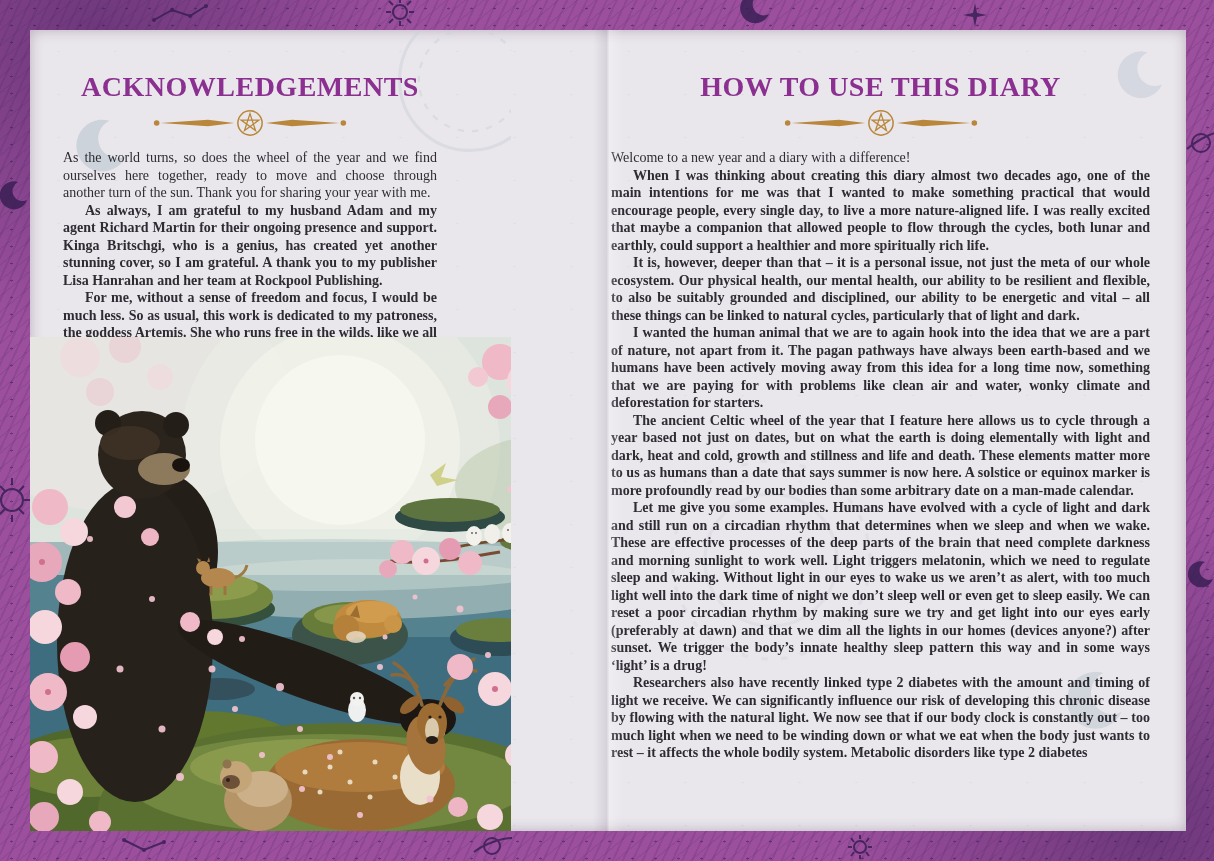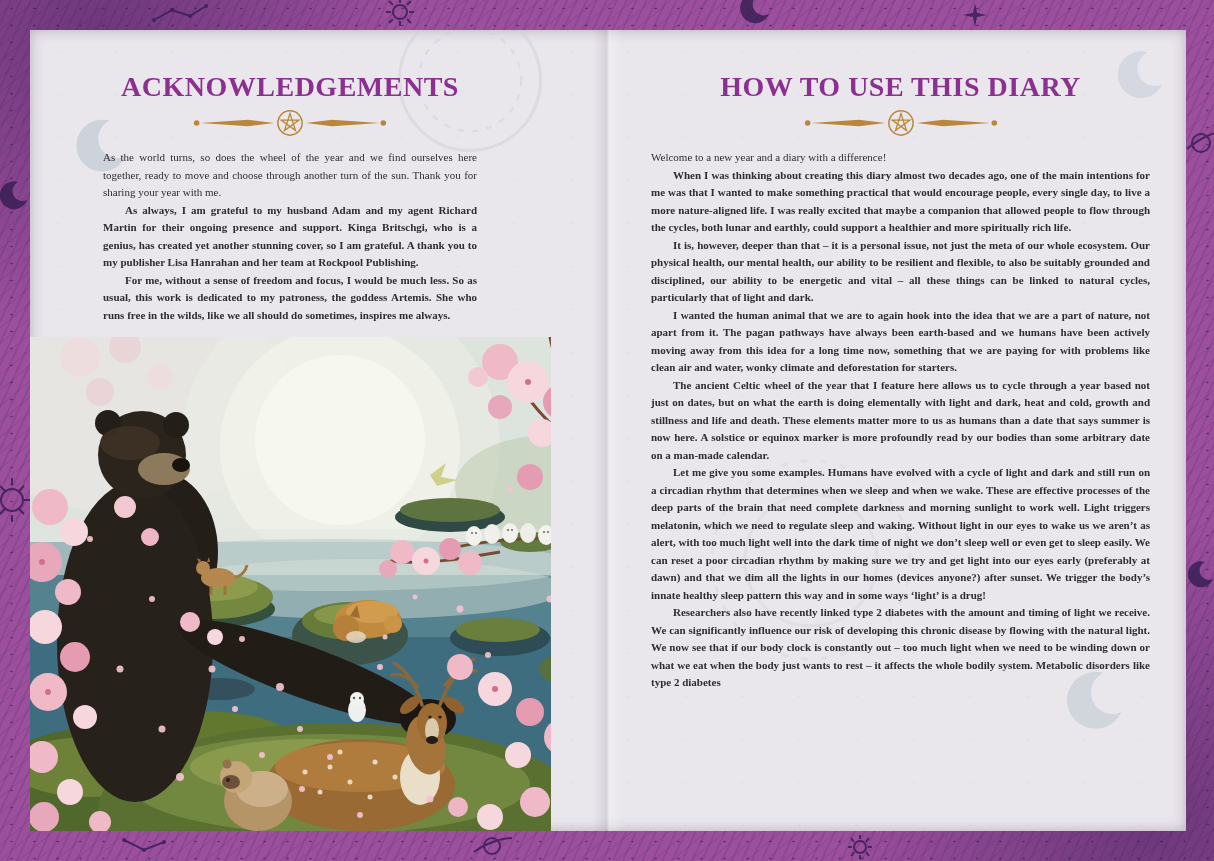--- a/index.html
+++ b/index.html
@@ -17,31 +17,31 @@
   .deco{position:absolute;opacity:.85;}
   .deco path,.deco circle,.deco line{stroke:#3a1f55;fill:none;stroke-width:2;}
   .deco .fill{fill:#3a1f55;stroke:none;}
   
   .pages{position:absolute;left:30px;top:30px;right:28px;bottom:30px;display:flex;
          background:#eae7ec;
          background-image:radial-gradient(rgba(150,160,185,.10) 1px, rgba(0,0,0,0) 1.4px);
          background-size:57px 43px;
          box-shadow:inset 0 0 14px rgba(60,25,70,.28);}
   .page{position:relative;height:100%;overflow:hidden;}
-  .page-left{width:481px;padding-left:40px;}
+  .page-left{width:481px;}
   .page-right{flex:1;}
   .gutter{position:absolute;left:563px;top:0;width:30px;height:100%;pointer-events:none;
           background:linear-gradient(to right, rgba(0,0,0,0), rgba(75,60,95,.12) 45%, rgba(255,255,255,.25) 55%, rgba(0,0,0,0));}
   .wm{position:absolute;pointer-events:none;}
   .content-left{position:relative;padding:0 74px 0 33px;}
   .content-right{position:relative;padding:0 36px 0 76px;margin-left:24px;}
   h1.title{margin:43px 0 0;text-align:center;color:#8b3090;font-size:28px;line-height:1;
            font-weight:bold;letter-spacing:.5px;}
   .divider-wrap{text-align:center;margin-top:8px;height:28px;}
-  .body-text{margin-top:12px;font-size:11px;line-height:17.5px;color:#2e2b33;}
+  .body-text{margin-top:12px;font-size:14px;line-height:17.5px;color:#2e2b33;}
   .body-text p{margin:0;text-align:justify;}
   .body-text p.ind{text-indent:22px;font-weight:bold;}
   
   .illustration{position:absolute;left:0;top:307px;width:578px;height:494px;overflow:hidden;
                 background:linear-gradient(#e0e4de, #cdd8d6 42%, #457081 58%, #2f5d72);}
   .illustration svg{display:block;}
 </style>
 </head>
 <body>
 

